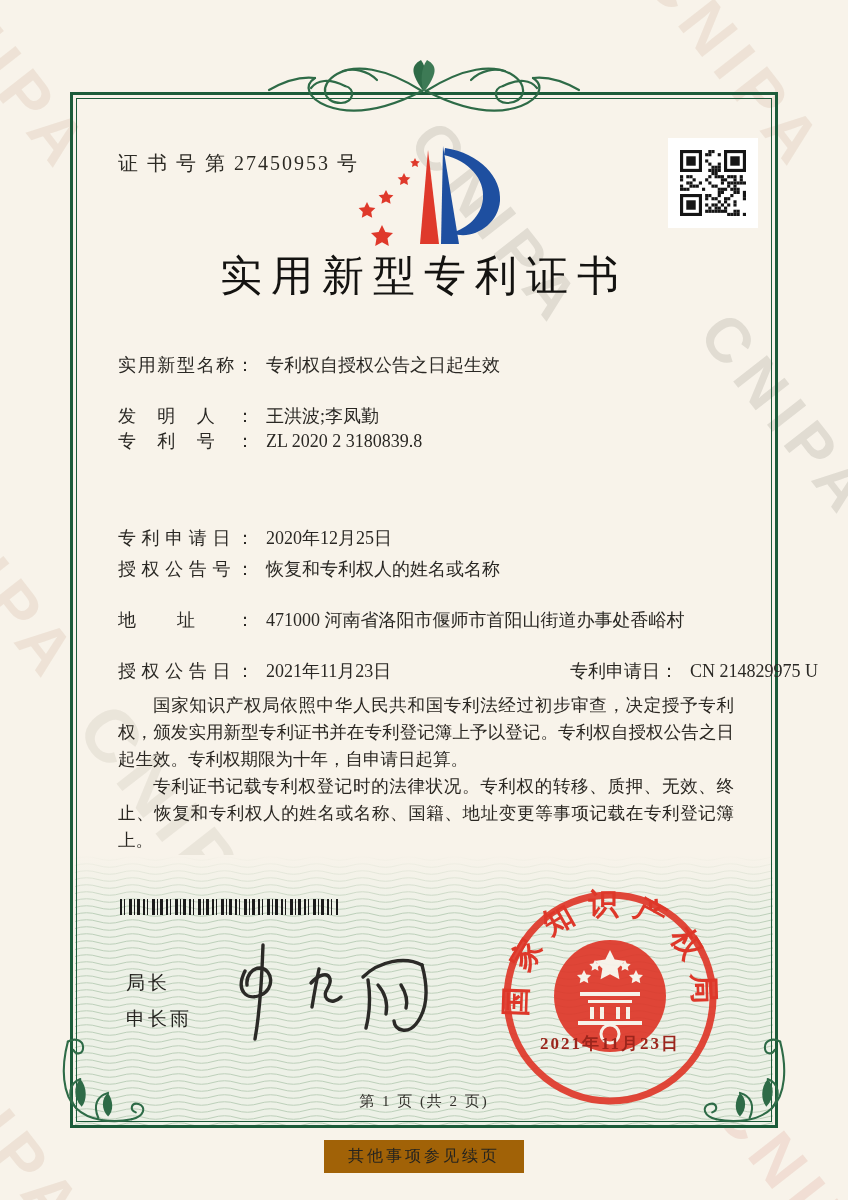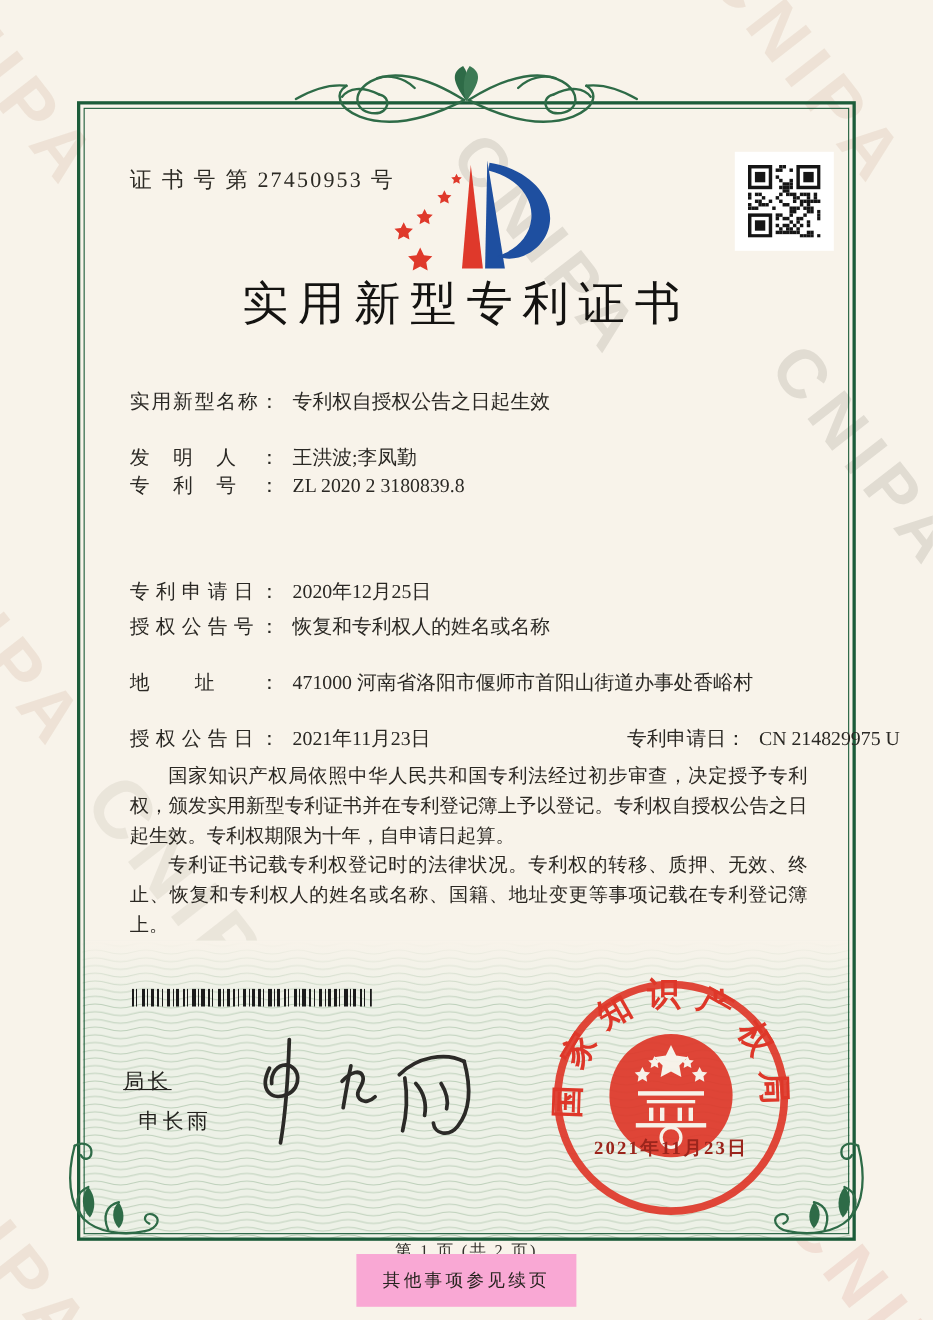--- a/index.html
+++ b/index.html
@@ -56,34 +56,34 @@
   .body-text p{margin:0;text-indent:2em;}
   .barcode{
     position:absolute;left:120px;top:899px;width:218px;height:16px;
     background:repeating-linear-gradient(90deg,
       #1b1b1b 0 2px,transparent 2px 4px,
       #1b1b1b 4px 5px,transparent 5px 9px,
       #1b1b1b 9px 12px,transparent 12px 14px,
       #1b1b1b 14px 15px,transparent 15px 17px,
       #1b1b1b 17px 20px,transparent 20px 23px);
   }
-  .director-title{position:absolute;left:112px;top:970px;font-size:19px;letter-spacing:3px;color:#23221e;font-family:"Liberation Sans","DejaVu Sans",sans-serif;text-decoration:underline;}
+  .director-title{position:absolute;left:126px;top:970px;font-size:19px;letter-spacing:3px;color:#23221e;font-family:"Liberation Sans","DejaVu Sans",sans-serif;}
   .director-name{position:absolute;left:126px;top:1006px;font-size:19px;letter-spacing:3px;color:#23221e;font-family:"Liberation Sans","DejaVu Sans",sans-serif;}
   .signature{position:absolute;left:215px;top:935px;}
   .seal{position:absolute;left:500px;top:888px;width:220px;height:220px;}
   .seal-date{
     position:absolute;left:500px;top:1032px;width:220px;text-align:center;
     font-size:17px;font-weight:bold;letter-spacing:2px;color:#9b251c;
   }
   .page-num{
     position:absolute;left:70px;top:1092px;width:708px;text-align:center;
-    font-size:15px;letter-spacing:2px;color:#33312c;margin-top:36px;
+    font-size:15px;letter-spacing:2px;color:#33312c;
   }
   .cont-box{
-    position:absolute;left:324px;top:1140px;width:200px;height:48px;background:#f9a8d4;
+    position:absolute;left:324px;top:1140px;width:200px;height:33px;background:#a16207;
     display:flex;align-items:center;justify-content:center;
     font-size:16px;letter-spacing:3px;color:#26241f;text-align:right;
   }
 </style>
 </head>
 <body>
 
 <div class="wm wm-beige" style="left:-46px;top:-58px;">CNIPA</div>
 <div class="wm wm-beige" style="left:688px;top:-60px;">CNIPA</div>
 <div class="wm wm-gray" style="left:452px;top:108px;">CNIPA</div>

